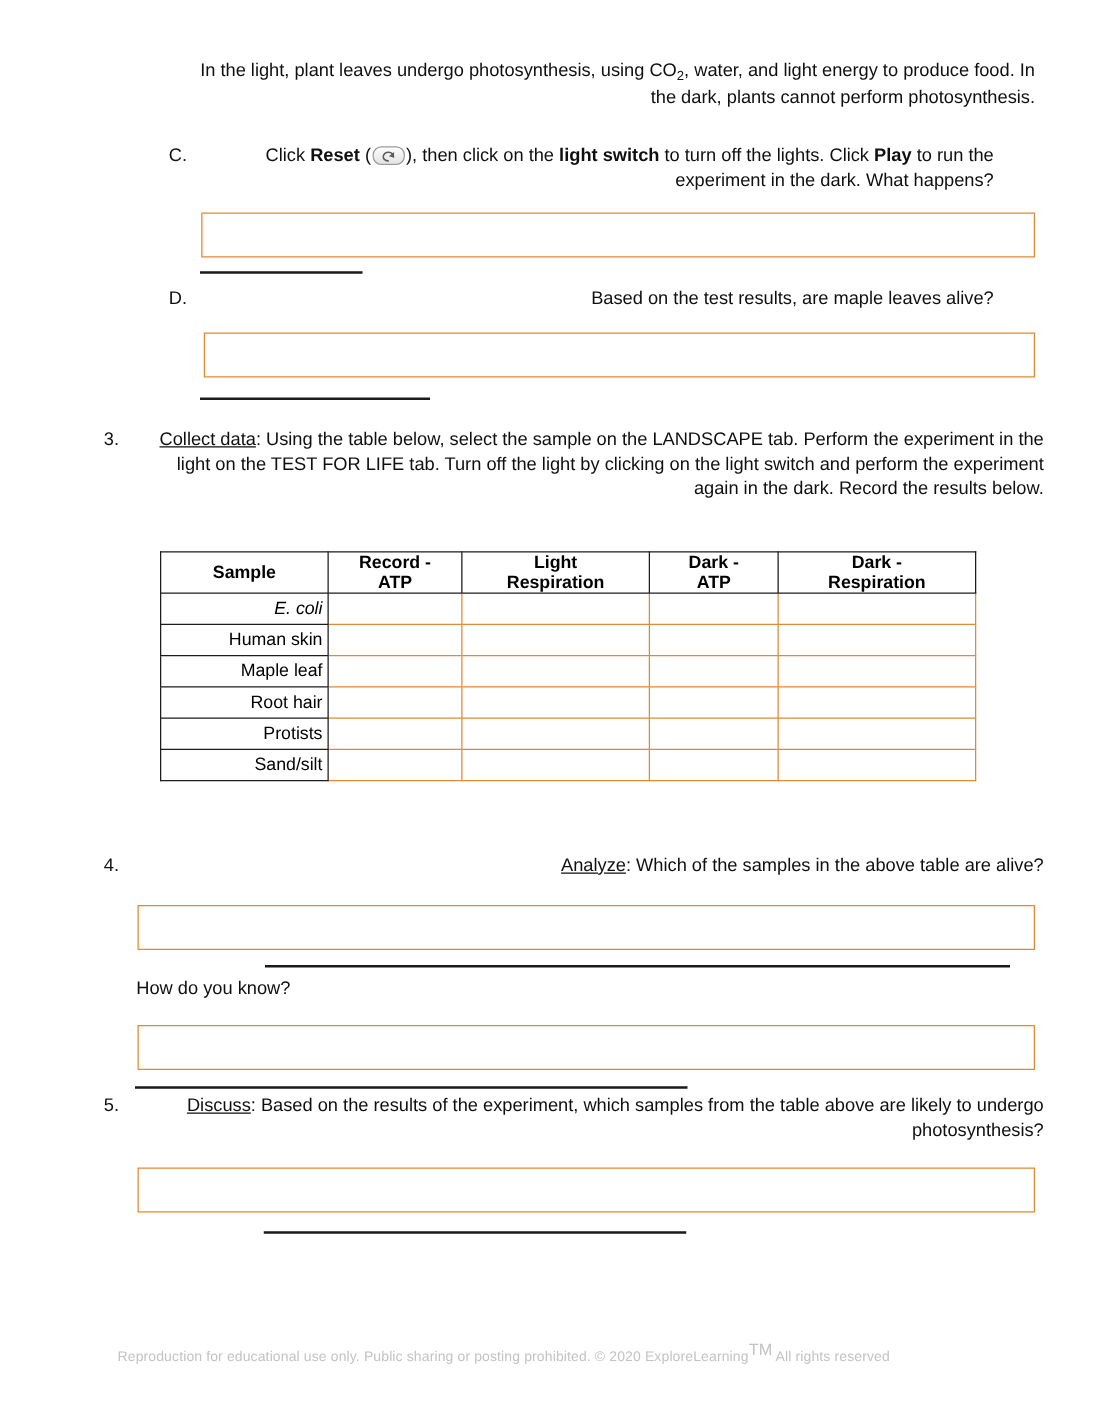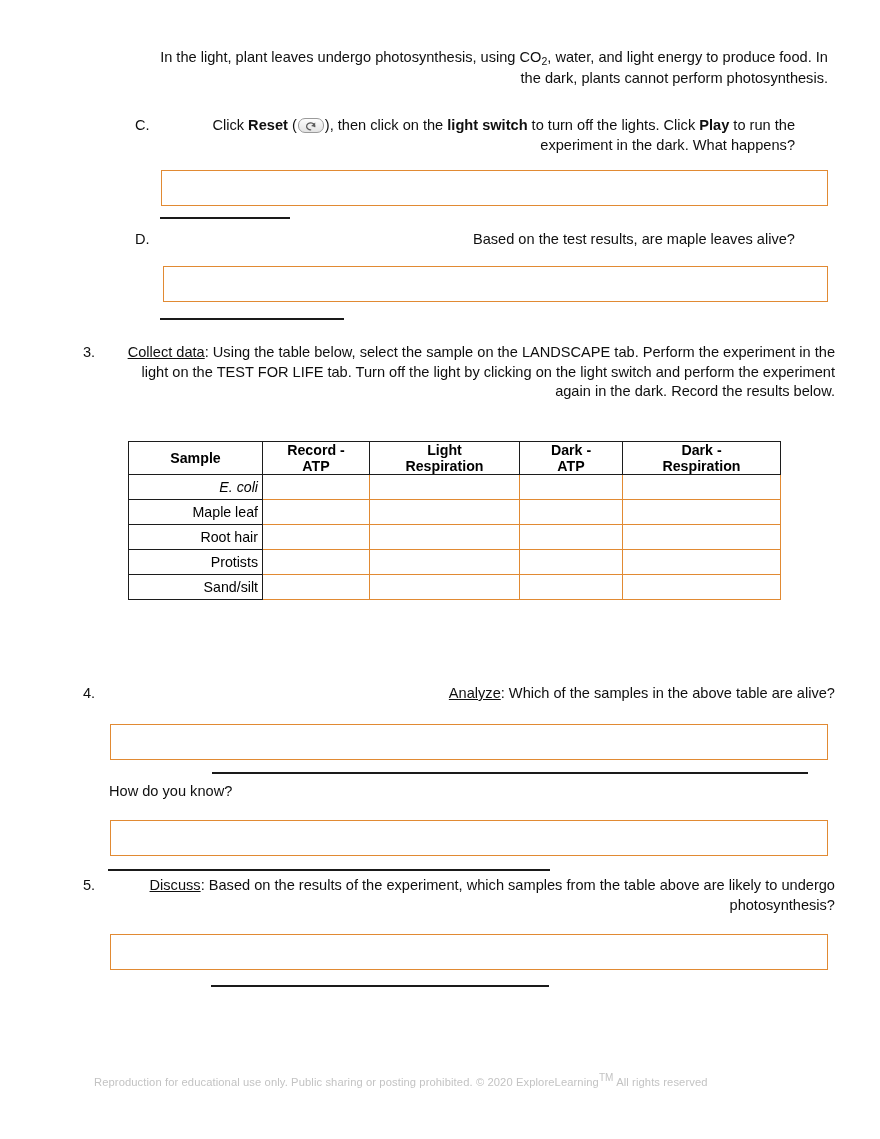--- a/index.html
+++ b/index.html
@@ -121,21 +121,21 @@
   }
 
   
   .footer {
     position: absolute;
     font-size: 11.2px;
     color: #c3c3c3;
     letter-spacing: 0.1px;
   }
   .footer sup {
-    font-size: 10px;
+    font-size: 13px;
     vertical-align: super;
   }
 </style>
 </head>
 <body>
 
 <div class="page">
 
   <div class="para" style="left:160px; top:48px; width:668px;text-align:right;">
     <span>In the light, plant leaves undergo photosynthesis, using CO</span><sub>2</sub><span>, water, and light energy to produce food. In the dark, plants cannot perform photosynthesis.</span>
@@ -186,20 +186,27 @@
     </thead>
     <tbody>
       <tr>
         <td class="sample-cell it">E. coli</td>
         <td class="blank-cell"></td>
         <td class="blank-cell"></td>
         <td class="blank-cell"></td>
         <td class="blank-cell"></td>
       </tr>
       <tr>
+        <td class="sample-cell">Human skin</td>
+        <td class="blank-cell"></td>
+        <td class="blank-cell"></td>
+        <td class="blank-cell"></td>
+        <td class="blank-cell"></td>
+      </tr>
+      <tr>
         <td class="sample-cell">Maple leaf</td>
         <td class="blank-cell"></td>
         <td class="blank-cell"></td>
         <td class="blank-cell"></td>
         <td class="blank-cell"></td>
       </tr>
       <tr>
         <td class="sample-cell">Root hair</td>
         <td class="blank-cell"></td>
         <td class="blank-cell"></td>

